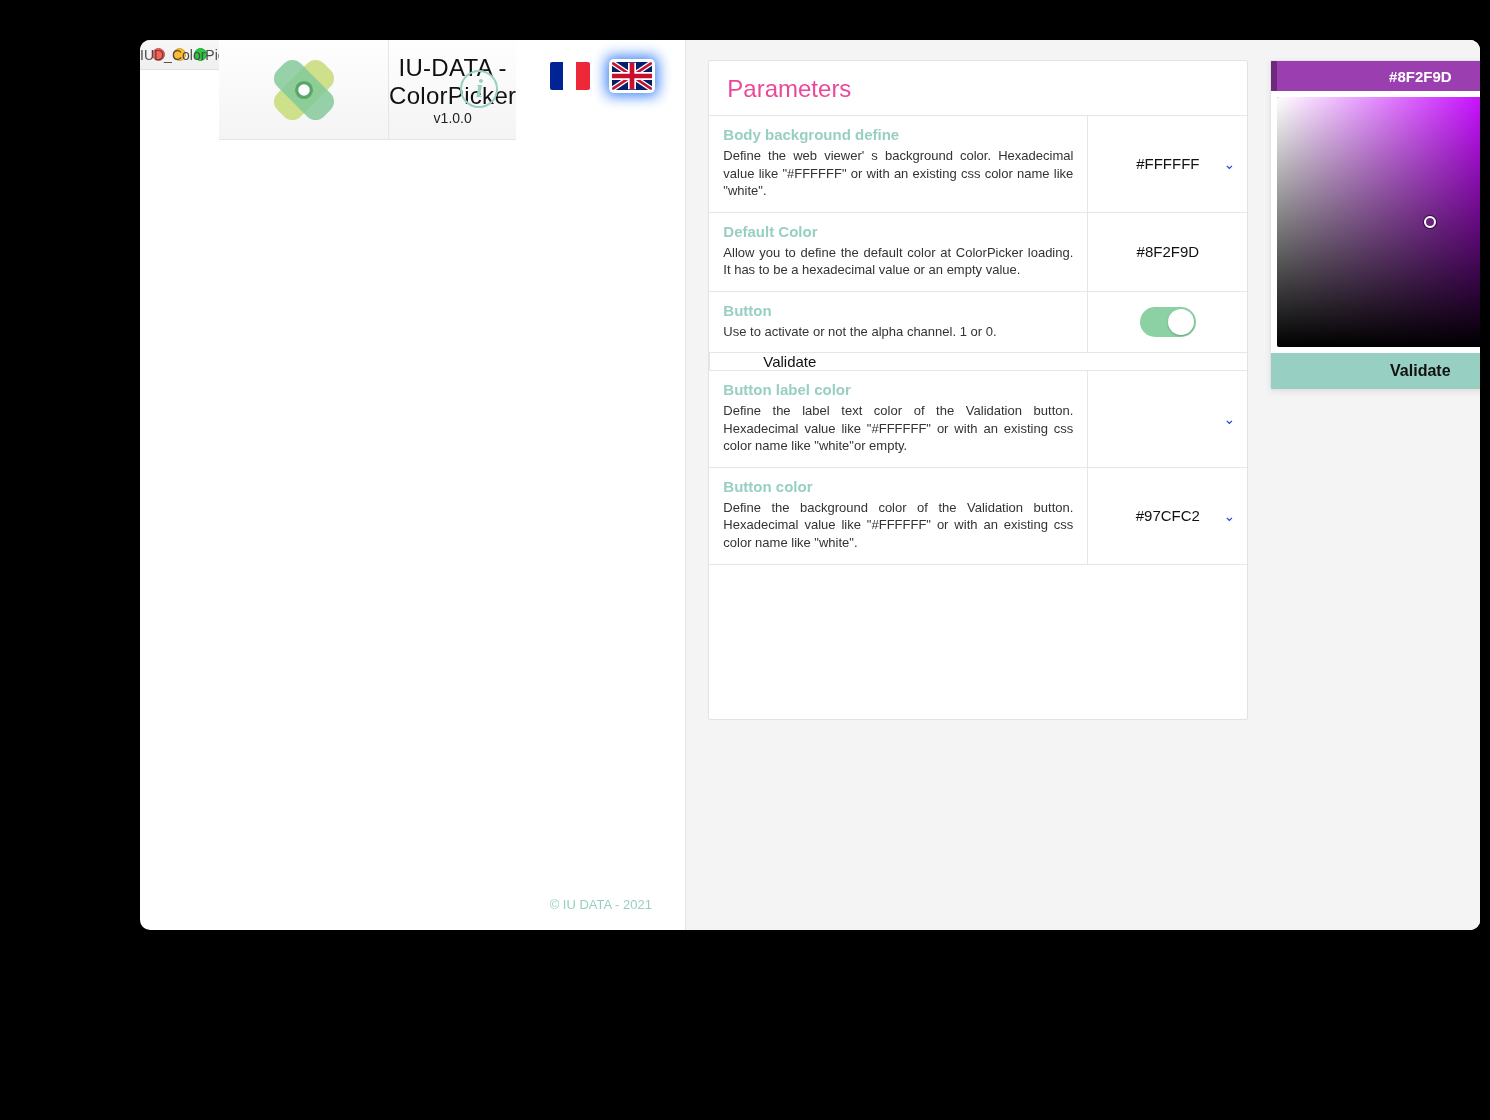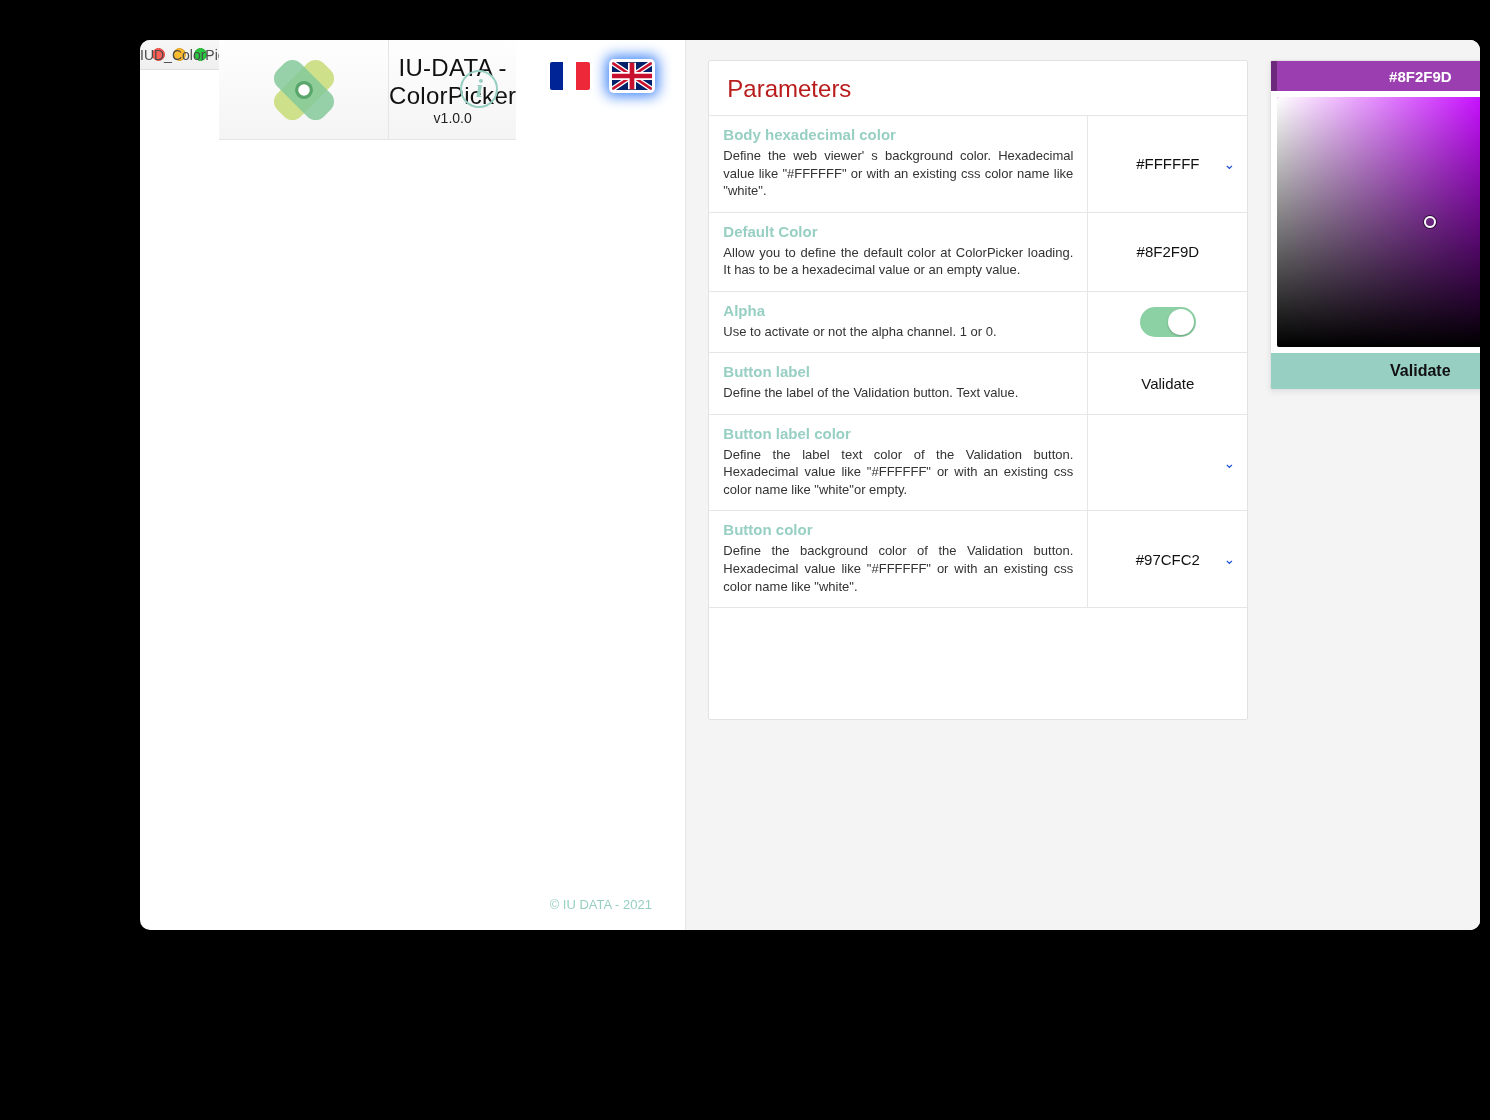--- a/index.html
+++ b/index.html
@@ -29,21 +29,21 @@
   .flag.selected { box-shadow: 0 0 0 3px #fff, 0 0 14px 6px #3b82f6; }
   .flag-fr { display:flex; }
   .flag-fr > div { flex:1; }
   .fr-b{background:#002395;} .fr-w{background:#fff;} .fr-r{background:#ed2939;}
   .flag-uk { background:#012169; }
   .flag-uk svg { position:absolute; inset:0; width:100%; height:100%; }
   .copyright { position:absolute; bottom:18px; left:0; right:0; text-align:center; font-size:13px; font-weight:400; color:#97cfc2; }
   .main { flex:1; padding:20px 22px 22px 22px; display:flex; gap:22px; align-items:flex-start; background:#f4f4f4; position:relative; }
   
   .params { width: 540px; background:#fff; border:1px solid #e2e2e2; display:flex; flex-direction:column; min-height:660px; border-radius:2px; }
-  .params-header { padding:14px 18px 12px; font-size:24px; font-weight:400; color:#b91c1c; }
+  .params-header { padding:14px 18px 12px; font-size:24px; font-weight:400; color:#ec4899; }
   .param-row { display:flex; border-top:1px solid #e6e6e6; }
   .param-left { flex:1; padding:10px 14px 12px; }
   .param-title { color:#97cfc2; font-weight:700; font-size:15px; margin-bottom:4px; }
   .param-desc { color:#333; font-size:13px; line-height:1.35; text-align:justify; }
   .param-right { width:160px; border-left:1px solid #e6e6e6; display:flex; align-items:center; justify-content:center; gap:10px; padding:0 8px; font-size:15px; color:#111; position:relative; }
   .chev { color:#1c4ed8; font-size:14px; position:absolute; right:12px; }
   .toggle { width:56px; height:30px; border-radius:16px; background:#8cd1a4; position:relative; cursor:pointer; }
   .toggle .knob { position:absolute; right:2px; top:2px; width:26px; height:26px; background:#fff; border-radius:50%; box-shadow:0 1px 2px rgba(0,0,0,.25); }
   
   .picker { width: 300px; background:#fff; border:1px solid #e2e2e2; border-radius:2px; box-shadow: 0 2px 6px rgba(0,0,0,.08); overflow:hidden;}
@@ -126,56 +126,52 @@
       <div class="copyright">© IU DATA - 2021</div>
     </div>
 
     <div class="main">
 
       <div class="params">
         <div class="params-header">Parameters</div>
 
         <div class="param-row">
           <div class="param-left">
-            <div class="param-title">Body hexadecimal color</div>
+            <div class="param-title">Body background define</div>
             <div class="param-desc">Define the web viewer' s background color. Hexadecimal value like "#FFFFFF" or with an existing css color name like "white".</div>
           </div>
           <div class="param-right">
             <span>#FFFFFF</span>
             <span class="chev">⌄</span>
           </div>
         </div>
 
         <div class="param-row">
           <div class="param-left">
             <div class="param-title">Default Color</div>
             <div class="param-desc">Allow you to define the default color at ColorPicker loading. It has to be a hexadecimal value or an empty value.</div>
           </div>
           <div class="param-right">
             <span>#8F2F9D</span>
           </div>
         </div>
 
         <div class="param-row">
           <div class="param-left">
-            <div class="param-title">Alpha</div>
+            <div class="param-title">Button</div>
             <div class="param-desc">Use to activate or not the alpha channel. 1 or 0.</div>
           </div>
           <div class="param-right">
             <div class="toggle">
               <div class="knob"></div>
             </div>
           </div>
         </div>
 
         <div class="param-row">
-          <div class="param-left">
-            <div class="param-title">Button label</div>
-            <div class="param-desc">Define the label of the Validation button. Text value.</div>
-          </div>
           <div class="param-right">
             <span>Validate</span>
           </div>
         </div>
 
         <div class="param-row">
           <div class="param-left">
             <div class="param-title">Button label color</div>
             <div class="param-desc">Define the label text color of the Validation button. Hexadecimal value like "#FFFFFF" or with an existing css color name like "white"or empty.</div>
           </div>

